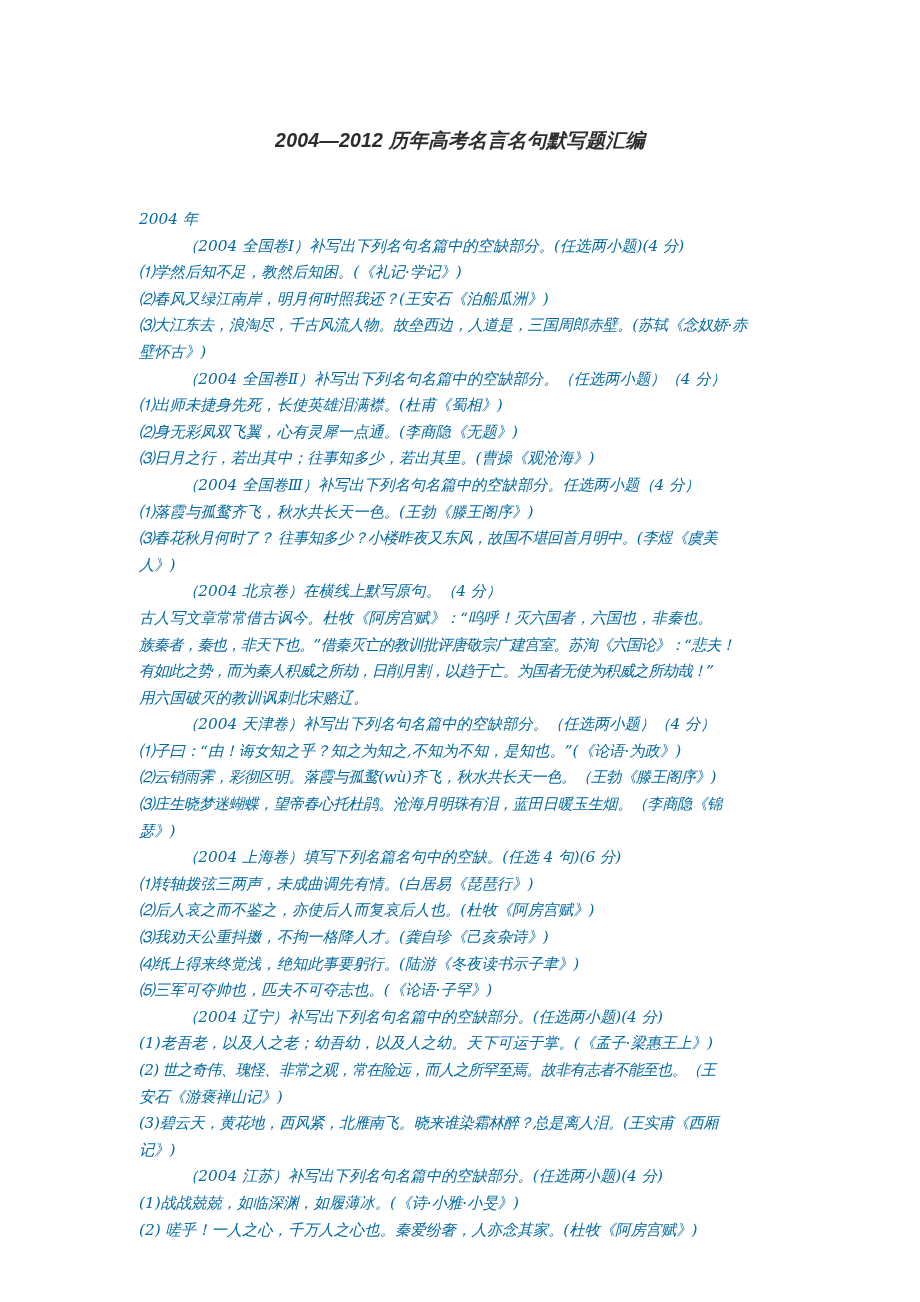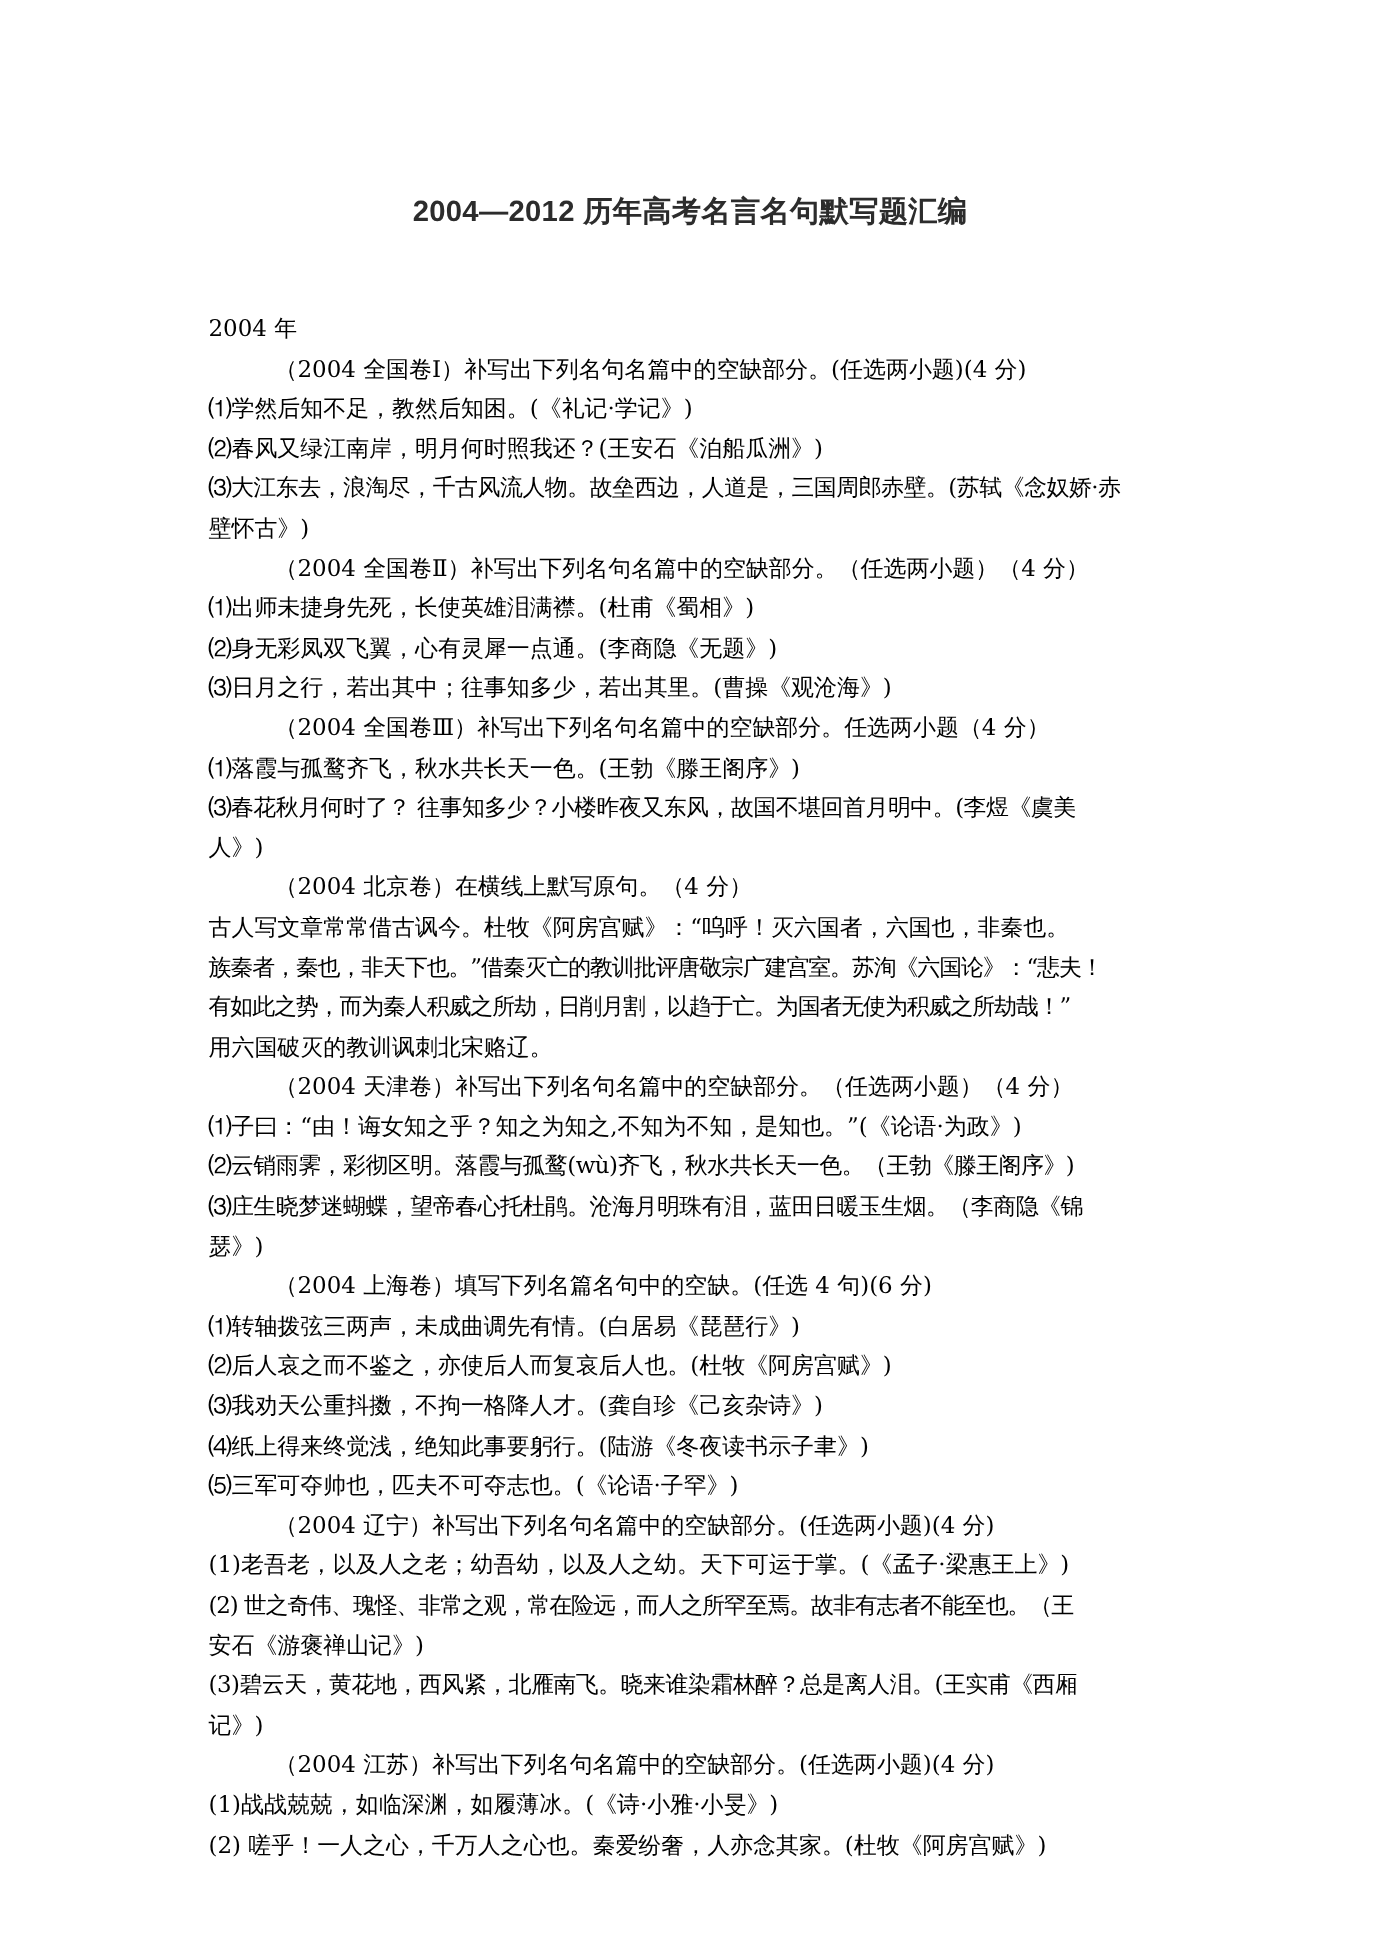--- a/index.html
+++ b/index.html
@@ -14,20 +14,21 @@
     color: #1a1a1a;
     -webkit-font-smoothing: antialiased;
   }
   .page {
     position: relative;
     width: 920px;
     height: 1302px;
     box-sizing: border-box;
     overflow: hidden;
     background: #ffffff;
+    font-style: italic;
   }
   .doc-title {
     position: absolute;
     left: 0;
     top: 127px;
     width: 920px;
     text-align: center;
     font-family: "Liberation Sans", "DejaVu Sans", sans-serif;
     font-weight: bold;
     font-size: 19.5px;
@@ -37,21 +38,21 @@
   }
   .body-block {
     position: absolute;
     left: 139px;
     top: 206px;
     width: 646px;
   }
   .line {
     font-size: 15.3px;
     line-height: 26.6px;
-    color: #000000;
+    color: #0369a1;
     white-space: nowrap;
     letter-spacing: 0px;
     text-align: left;
   }
   
   .line.header {
     text-indent: 0;
     margin-left: 44px;
   }
   .tight { letter-spacing: -0.35px; }

